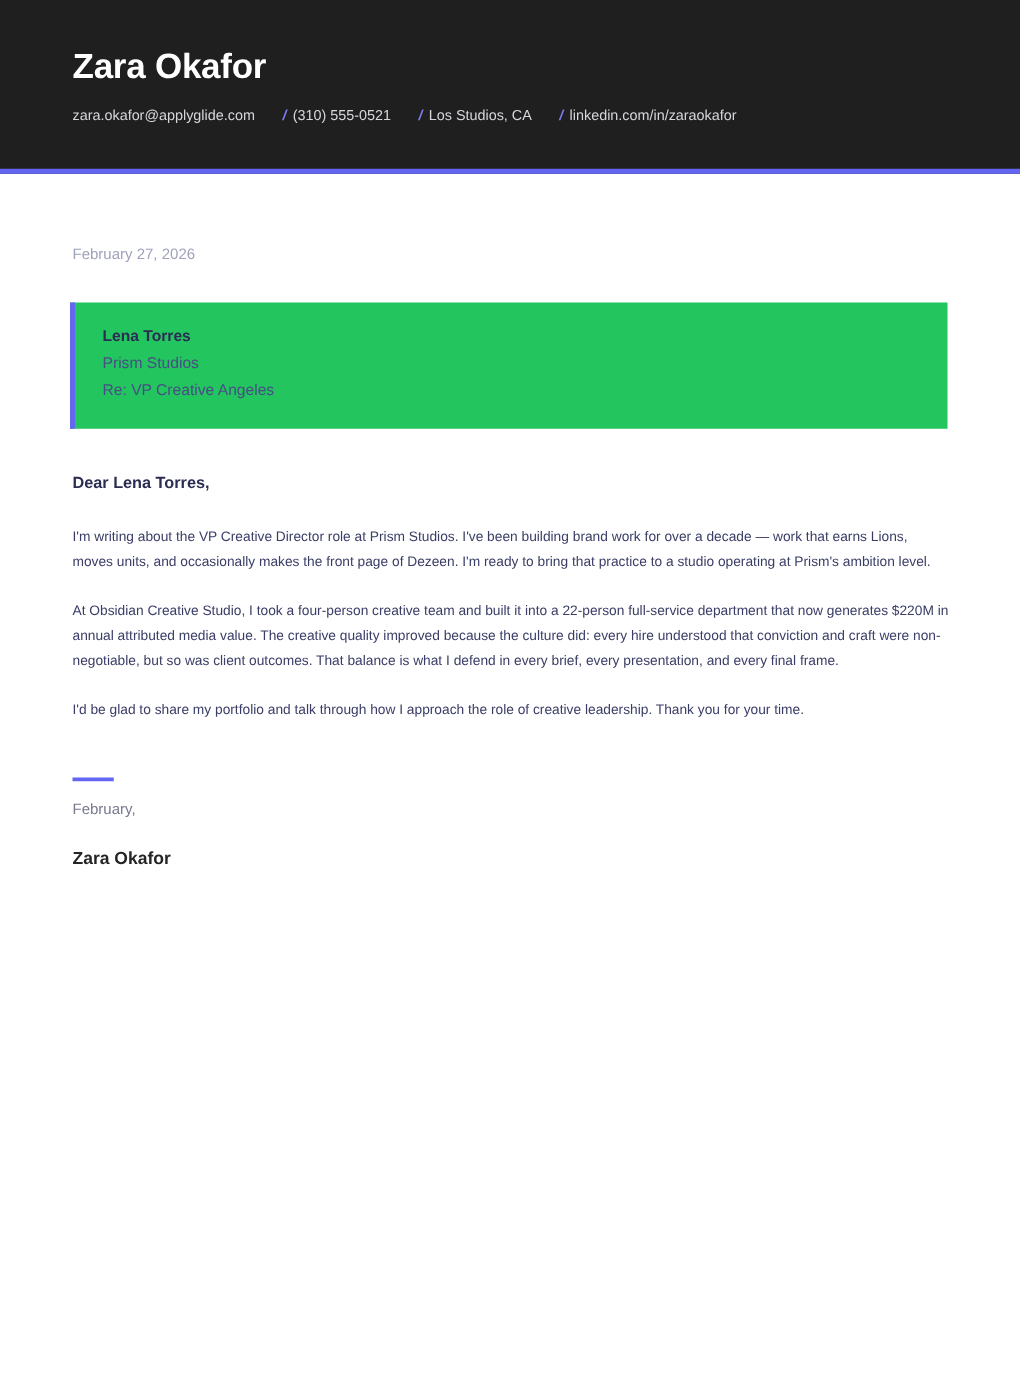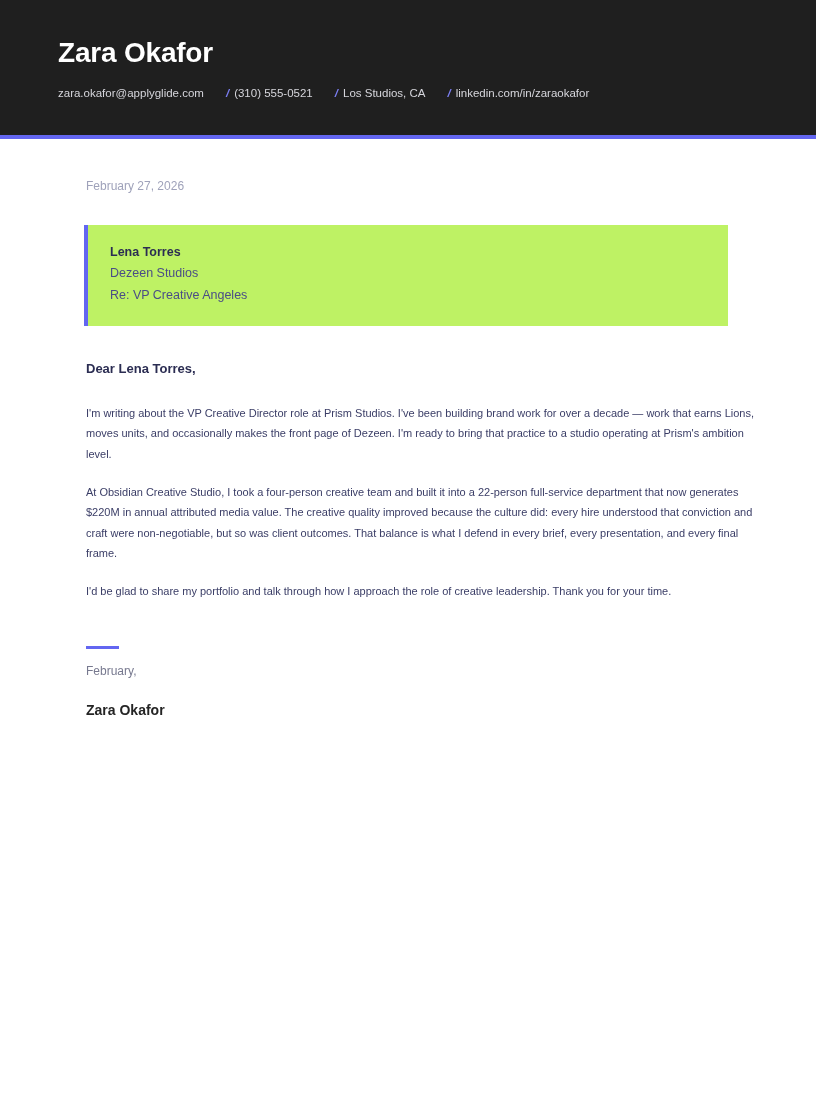--- a/index.html
+++ b/index.html
@@ -45,37 +45,36 @@
   .contact-sep {
     color: #7b7ef2;
     font-size: 11.5px;
     font-weight: bold;
     padding: 0 5px 0 22px;
     font-style: italic;
   }
 
   
   .letter-body {
-    padding: 40px 55px 0 58px;
+    padding: 57px 55px 0 58px;
     box-sizing: border-box;
-    margin-left: 28px;
   }
   .letter-date {
     color: #9fa2ba;
     font-size: 12px;
     line-height: 1.3;
     margin-bottom: 30px;
   }
 
   .recipient-block {
-    background: #bef264;
+    background: #22c55e;
     border-left: 4px solid #6366f1;
     padding: 17px 20px 19px 22px;
     box-sizing: border-box;
-    width: 644px;
+    width: 702px;
     margin-left: -2px;
     margin-bottom: 33px;
   }
   .recipient-name {
     color: #2b2d52;
     font-size: 12.5px;
     font-weight: bold;
     line-height: 1.75;
   }
   .recipient-company,
@@ -138,21 +137,21 @@
     <span class="contact-item">linkedin.com/in/zaraokafor</span>
   </div>
 </div>
 
 <div class="letter-body">
 
   <div class="letter-date">February 27, 2026</div>
 
   <div class="recipient-block">
     <div class="recipient-name">Lena Torres</div>
-    <div class="recipient-company">Dezeen Studios</div>
+    <div class="recipient-company">Prism Studios</div>
     <div class="recipient-subject">Re: VP Creative Angeles</div>
   </div>
 
   <div class="salutation">Dear Lena Torres,</div>
 
   <p class="letter-paragraph">I'm writing about the VP Creative Director role at Prism Studios. I've been building brand work for over a decade — work that earns Lions, moves units, and occasionally makes the front page of Dezeen. I'm ready to bring that practice to a studio operating at Prism's ambition level.</p>
   <p class="letter-paragraph">At Obsidian Creative Studio, I took a four-person creative team and built it into a 22-person full-service department that now generates $220M in annual attributed media value. The creative quality improved because the culture did: every hire understood that conviction and craft were non-negotiable, but so was client outcomes. That balance is what I defend in every brief, every presentation, and every final frame.</p>
   <p class="letter-paragraph">I'd be glad to share my portfolio and talk through how I approach the role of creative leadership. Thank you for your time.</p>
 
   <div class="signature-block">

